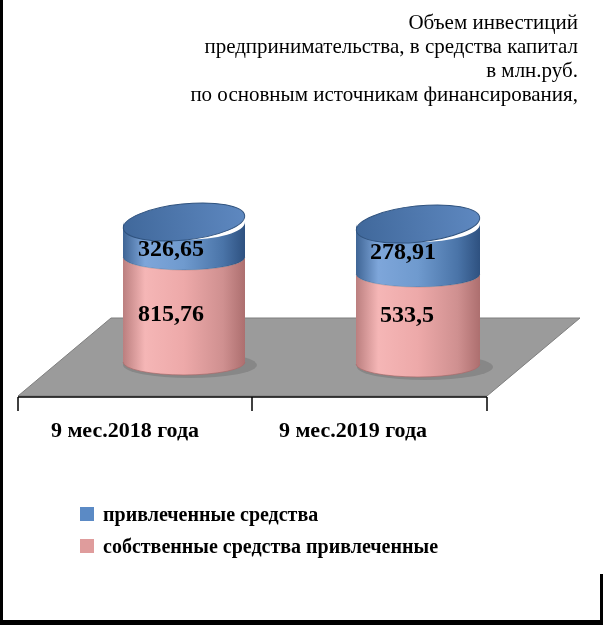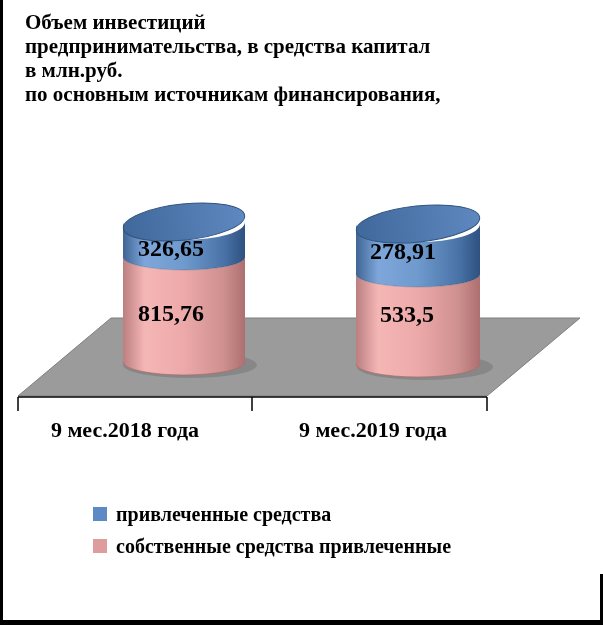--- a/index.html
+++ b/index.html
@@ -6,38 +6,38 @@
   .page{
     position:relative;width:603px;height:625px;background:#ffffff;
     font-family:"Liberation Serif","DejaVu Serif",serif;overflow:hidden;
   }
   .border-left{position:absolute;left:0;top:0;width:3px;height:625px;background:#000;}
   .border-bottom{position:absolute;left:0;top:620px;width:603px;height:5px;background:#000;}
   .border-right-seg{position:absolute;left:600px;top:574px;width:3px;height:51px;background:#000;}
 
   .chart-title{
     position:absolute;top:10px;left:25px;width:553px;
-    text-align:left;font-weight:bold;font-size:21px;line-height:24px;color:#000;
+    text-align:right;font-weight:normal;font-size:21px;line-height:24px;color:#000;
   }
 
   .chart-svg{position:absolute;left:0;top:0;width:603px;height:625px;}
 
   .svg-value{
     font-family:"Liberation Serif","DejaVu Serif",serif;
     font-weight:bold;font-size:24px;fill:#000;
   }
 
   .cat-label{
     position:absolute;top:417px;width:234px;text-align:center;
     font-weight:bold;font-size:22px;line-height:26px;color:#000;white-space:nowrap;
   }
   .cat-label.c2018{left:8px;}
-  .cat-label.c2019{left:256px;}
+  .cat-label.c2019{left:236px;}
 
-  .legend{position:absolute;left:93px;top:501px;}
+  .legend{position:absolute;left:80px;top:501px;}
   .legend-row{display:flex;align-items:center;height:26px;margin-bottom:6px;}
   .legend-marker{width:14px;height:14px;margin-right:9px;flex:0 0 auto;}
   .legend-marker.attracted{background:#5b8ac5;}
   .legend-marker.own{background:#df9c9c;}
   .legend-label{font-weight:bold;font-size:20px;color:#000;white-space:nowrap;}
 </style>
 </head>
 <body>
 
 <div class="page">

